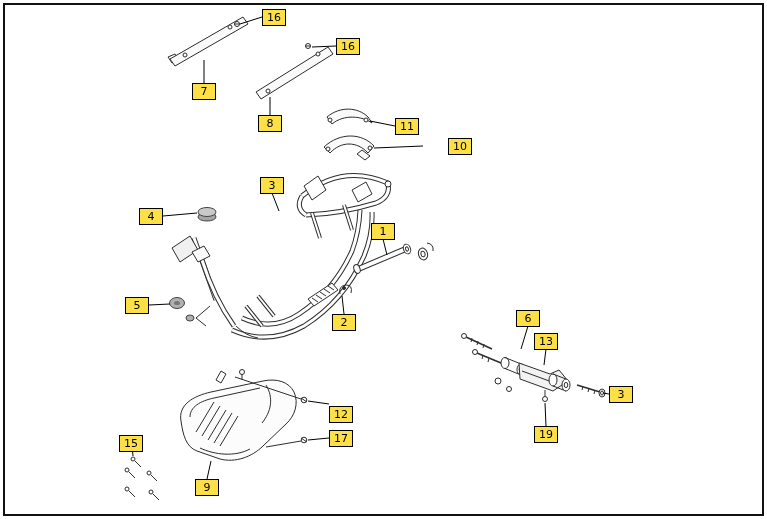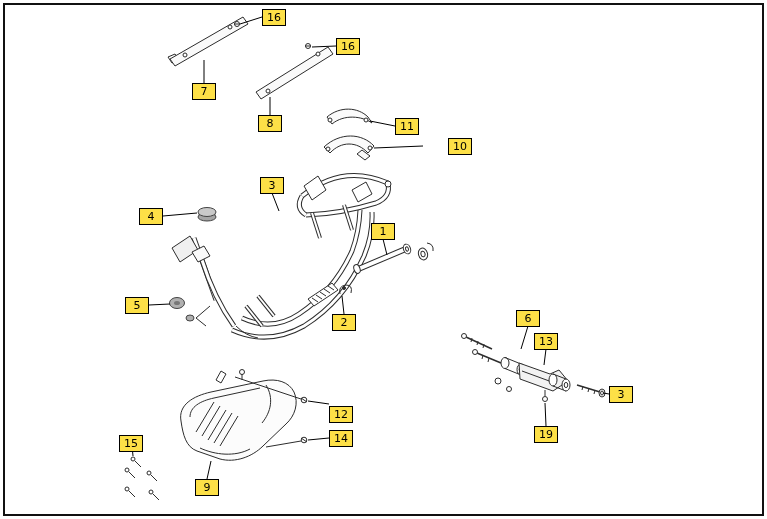--- a/index.html
+++ b/index.html
@@ -260,16 +260,16 @@
   <div class="callout" style="left:260px;top:177px">3</div>
   <div class="callout" style="left:139px;top:208px">4</div>
   <div class="callout" style="left:371px;top:223px">1</div>
   <div class="callout" style="left:125px;top:297px">5</div>
   <div class="callout" style="left:332px;top:314px">2</div>
   <div class="callout" style="left:516px;top:310px">6</div>
   <div class="callout" style="left:534px;top:333px">13</div>
   <div class="callout" style="left:609px;top:386px">3</div>
   <div class="callout" style="left:534px;top:426px">19</div>
   <div class="callout" style="left:329px;top:406px">12</div>
-  <div class="callout" style="left:329px;top:430px">14</div>
+  <div class="callout" style="left:329px;top:430px">17</div>
   <div class="callout" style="left:119px;top:435px">15</div>
   <div class="callout" style="left:195px;top:479px">9</div>
 </div>
 
 </body></html>

